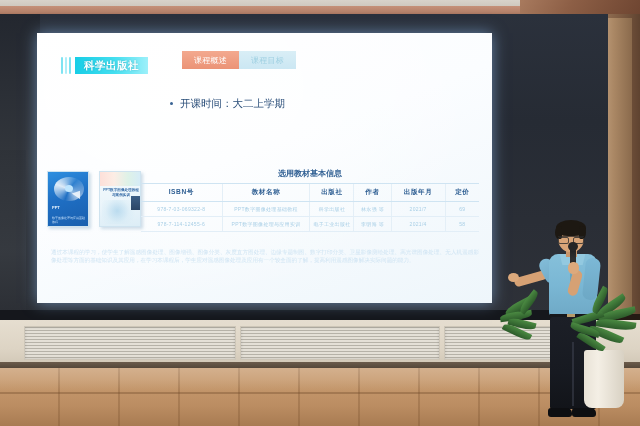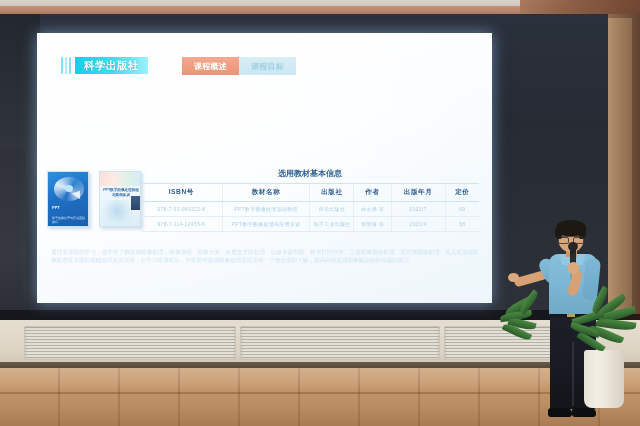--- a/index.html
+++ b/index.html
@@ -137,22 +137,22 @@
   .title-bars i:nth-child(2) { background: #aeeef8; }
   .title-badge {
     height: 17px; padding: 0 9px;
     background: linear-gradient(90deg, #17cde6 0%, #45dff0 55%, #9df0fa 100%);
     color: #fff; font-weight: bold; font-size: 10.5px;
     display: flex; align-items: center; letter-spacing: .5px;
     text-shadow: 0 0 2px rgba(0,80,110,.35);
   }
 
   .tabs {
-    position: absolute; left: 145px; top: 24px;
-    display: flex; height: 18px; font-weight: bold;
+    position: absolute; left: 145px; top: 18px;
+    display: flex; height: 18px;
   }
   .tab {
     width: 57px; height: 18px;
     display: flex; align-items: center; justify-content: center;
     font-size: 8px; color: #ffffff; letter-spacing: .3px;
   }
   .tab.active { background: linear-gradient(180deg, #f3a98f 0%, #eb9376 100%); }
   .tab.inactive { background: linear-gradient(180deg, #d9eef6 0%, #cbe7f3 100%); color:#9fd0e2; }
 
   
@@ -409,20 +409,21 @@
       </span>
       <span class="title-badge">科学出版社</span>
     </div>
 
     <div class="tabs">
       <div class="tab active">课程概述</div>
       <div class="tab inactive">课程目标</div>
     </div>
 
     <ul class="bullets">
+      <li>开课时间：大二上学期</li>
     </ul>
 
     <div class="books">
       <div class="book book-a">
         <span class="swirl"></span>
         <span class="swirl-core"></span>
         <span class="arrow"></span>
         <span class="bk-title">PPT</span>
         <span class="bk-sub">数字图像处理与应用基础教程</span>
       </div>

